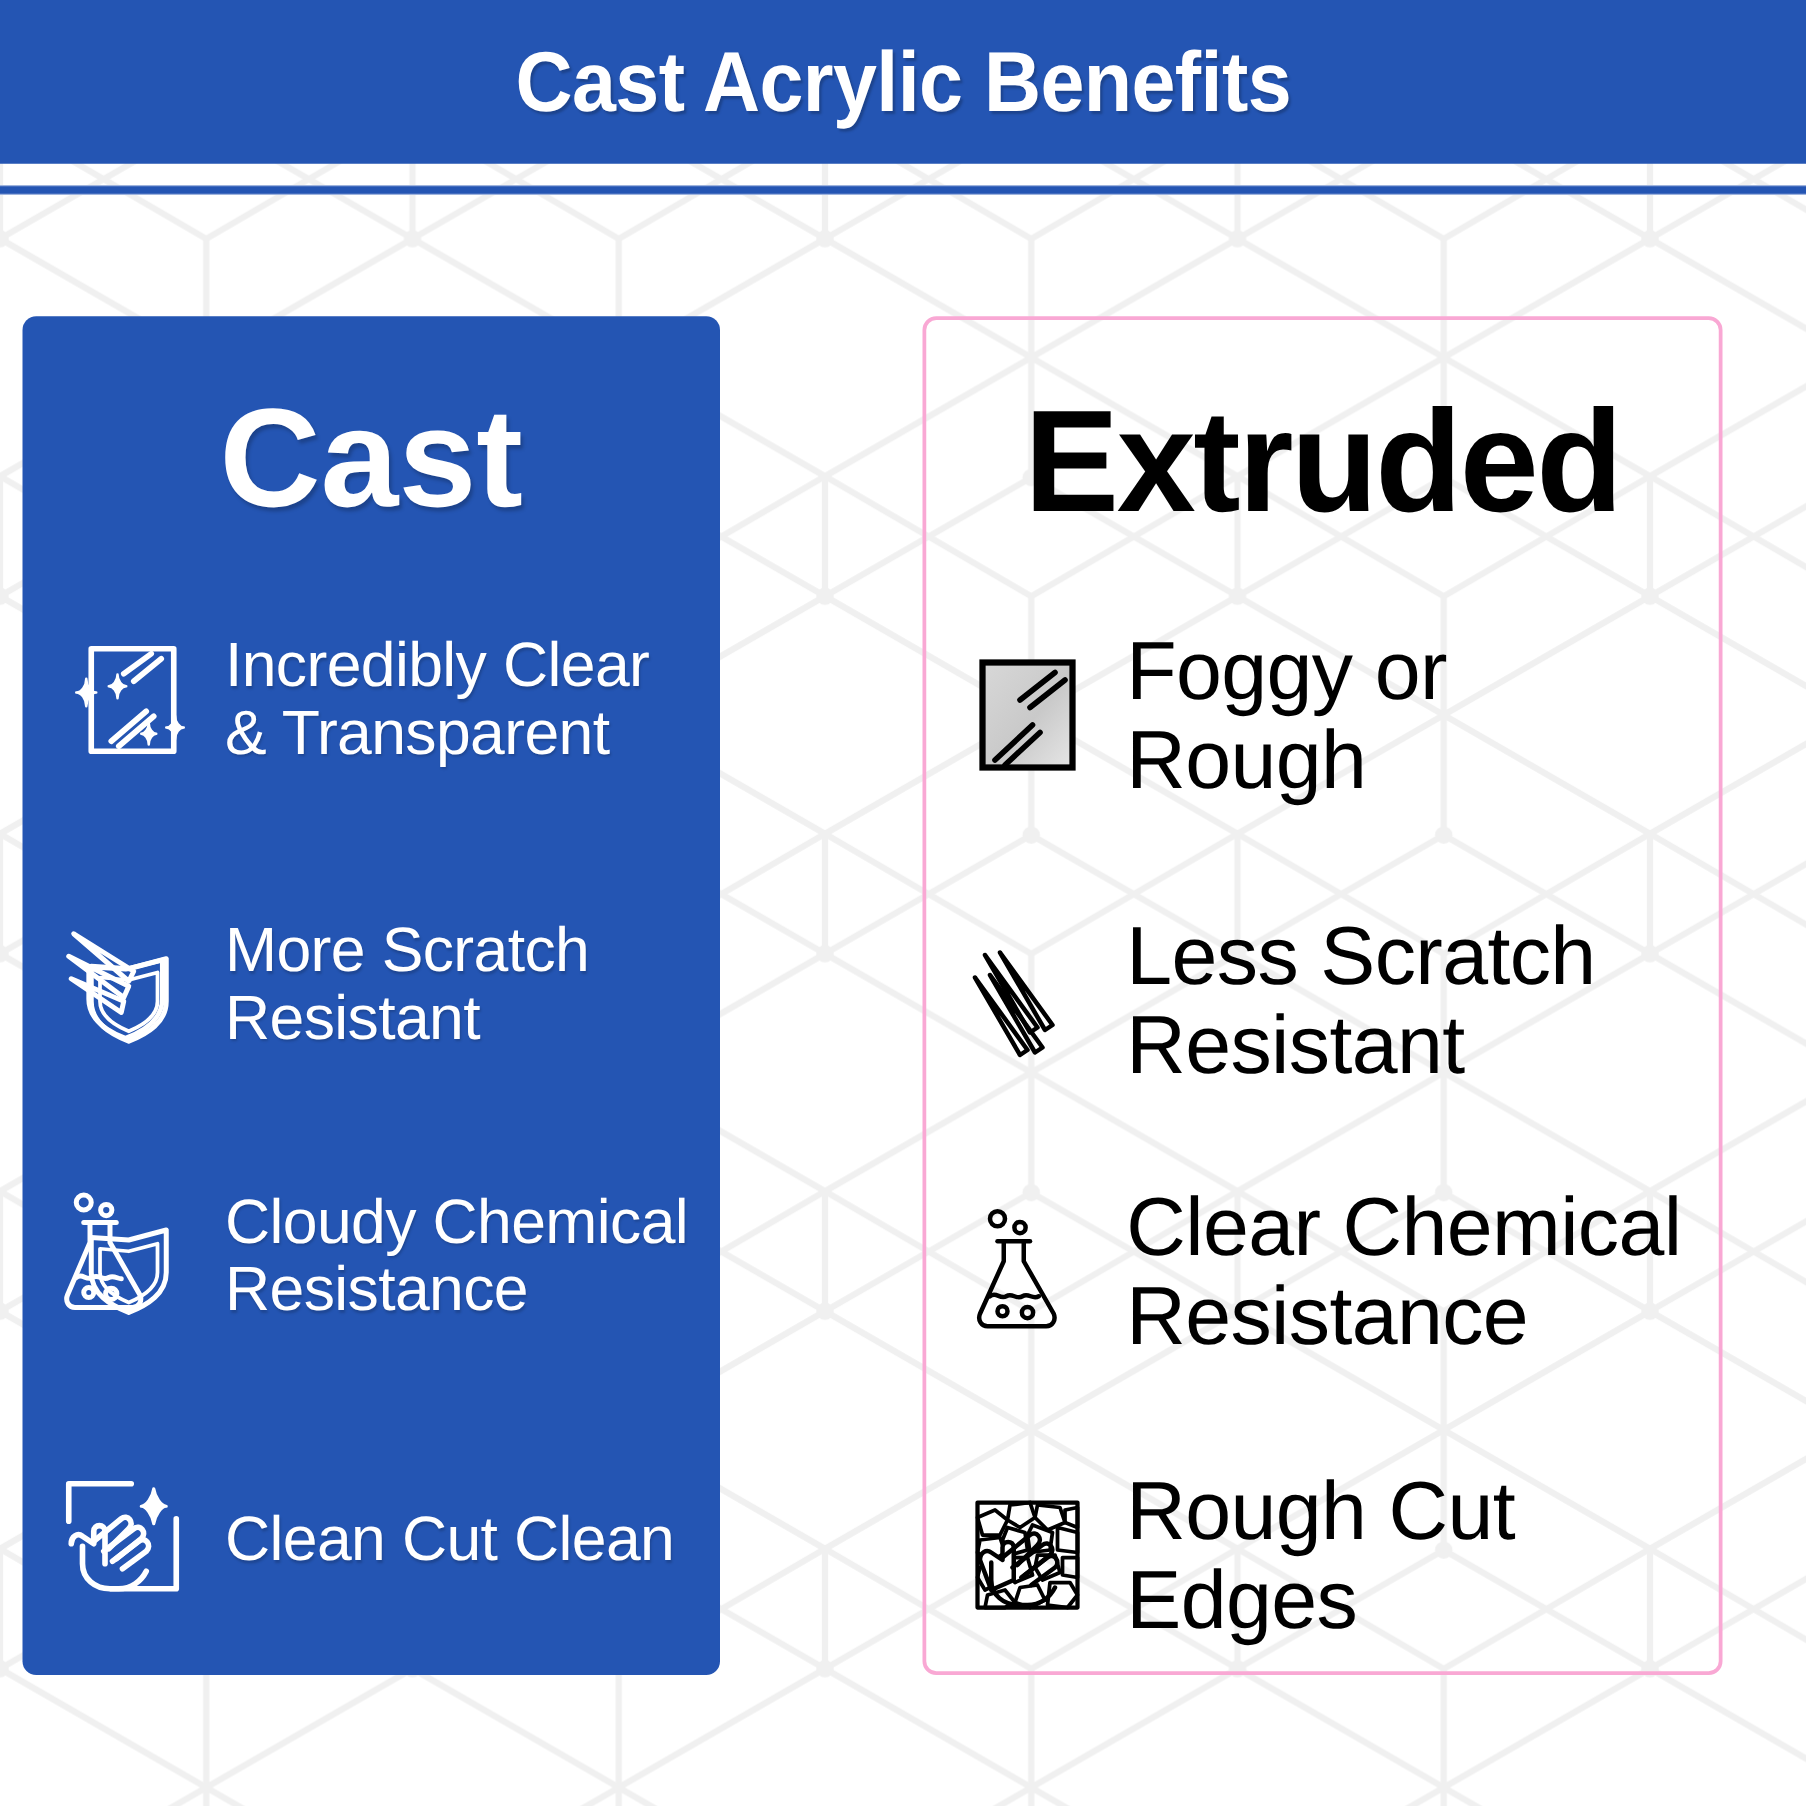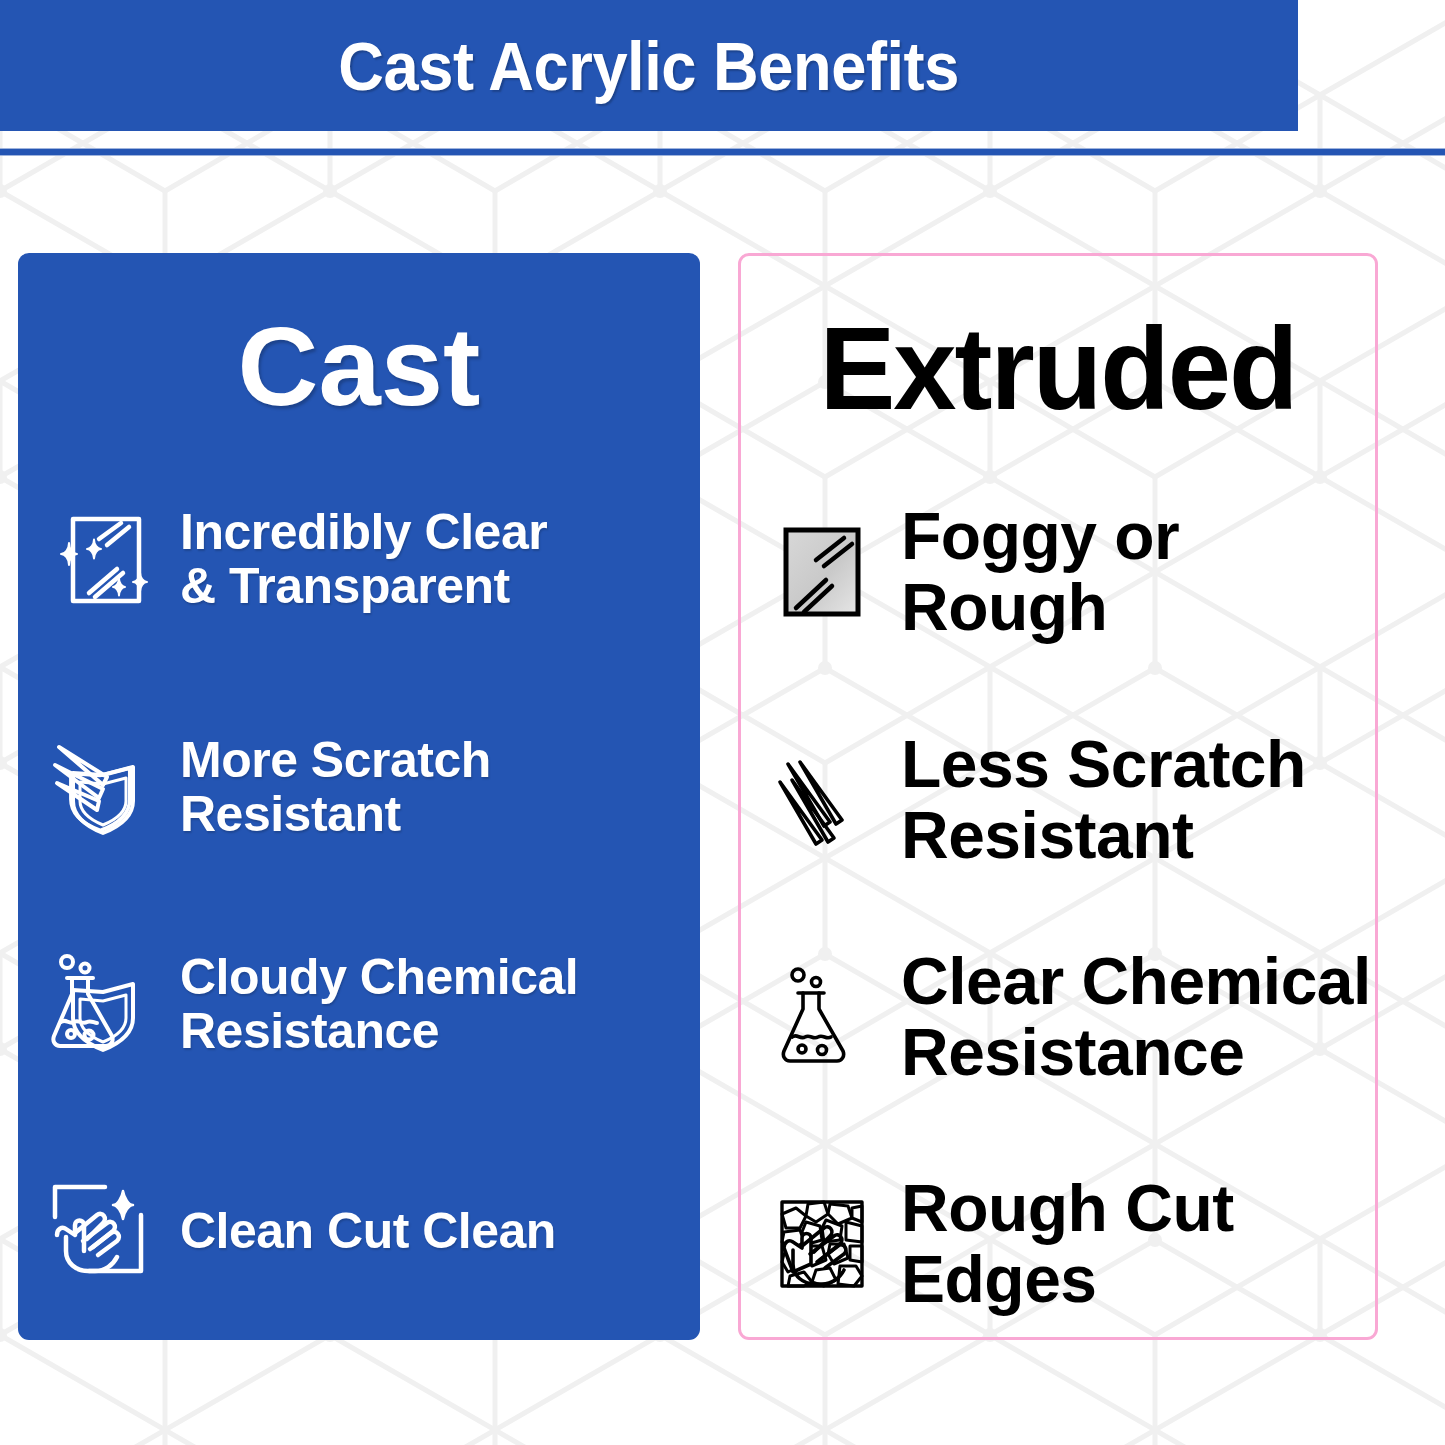--- a/index.html
+++ b/index.html
@@ -21,21 +21,21 @@
     left: 0; top: 0;
     width: 1445px; height: 1445px;
     z-index: 0;
     pointer-events: none;
   }
 
   
   .header-band {
     position: absolute;
     left: 0; top: 0;
-    width: 1298px;
+    width: 1445px;
     height: 131px;
     background: #2455b3;
     z-index: 2;
     display: flex;
     align-items: center;
     justify-content: center;
   }
   .header-title {
     color: #ffffff;
     font-size: 68px;
@@ -69,21 +69,21 @@
   }
   .panel {
     position: absolute;
     top: 253px;
     height: 1087px;
     border-radius: 11px;
     box-sizing: border-box;
   }
   .panel-cast {
     left: 18px;
-    width: 682px;
+    width: 558px;
     background: #2455b3;
   }
   .panel-extruded {
     left: 738px;
     width: 640px;
     background: transparent;
     border: 3px solid #f9a8d4;
   }
 
   .panel-heading {
@@ -125,21 +125,21 @@
   .frow-icon {
     width: 122px;
     min-width: 122px;
     height: 122px;
     display: flex;
     align-items: center;
     justify-content: center;
   }
   .frow-icon svg { display: block; }
   .frow-label {
-    font-weight: bold;
+    font-weight: normal;
     line-height: 1.08;
     letter-spacing: -0.5px;
     padding-left: 18px;
   }
   .panel-cast .frow-label {
     color: #ffffff;
     font-size: 50px;
     text-shadow: 1px 2px 2px rgba(0,0,0,0.18);
   }
   .panel-extruded .frow-label {

